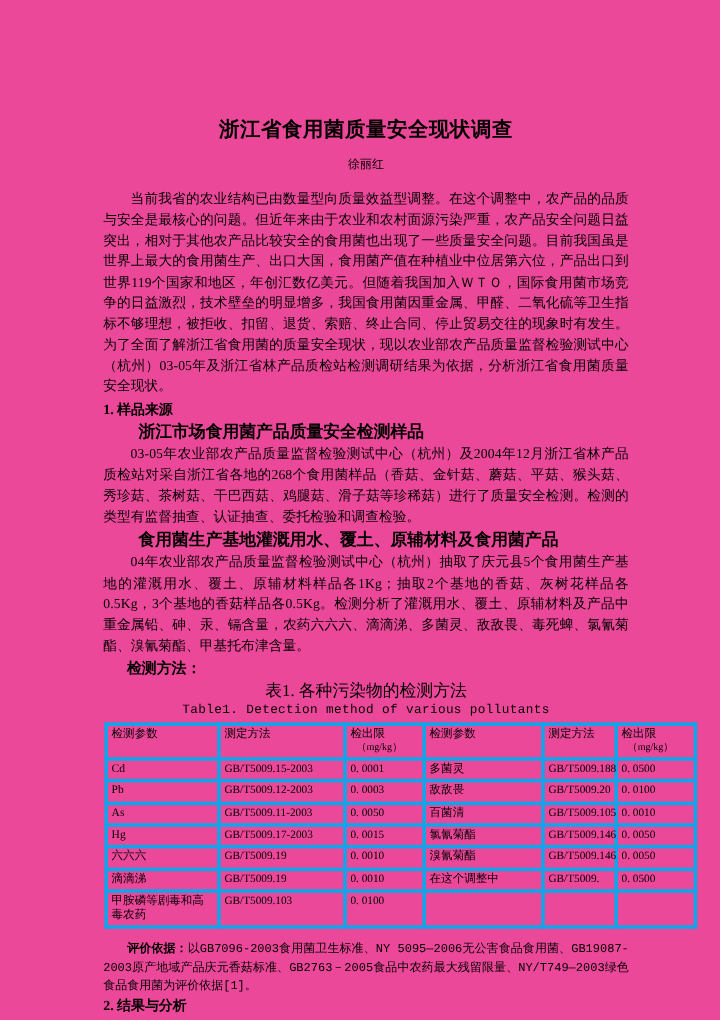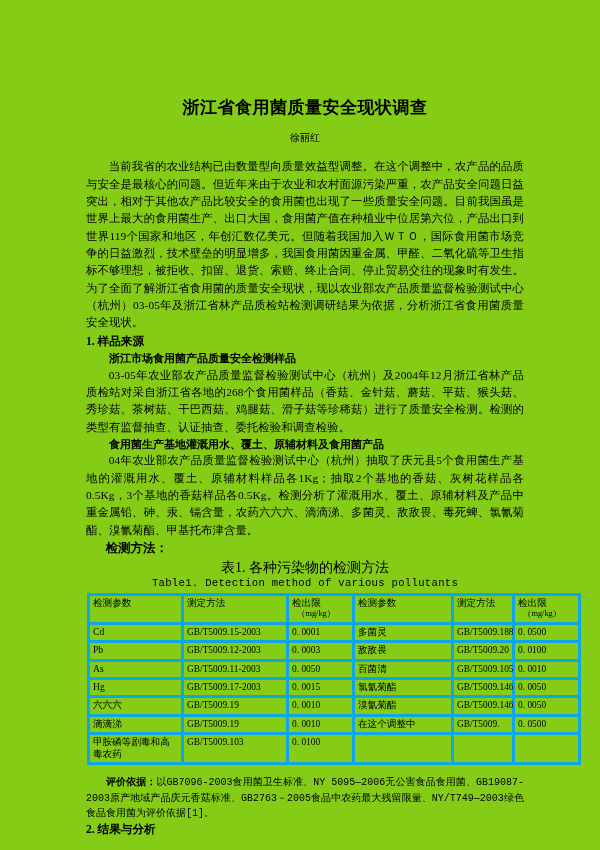--- a/index.html
+++ b/index.html
@@ -11,21 +11,21 @@
     width: 600px;
     height: 850px;
     overflow: hidden;
     font-family: "Liberation Serif", "DejaVu Serif", serif;
     color: #000000;
   }
   .page {
     position: relative;
     width: 600px;
     height: 850px;
-    background: #84cc16;
+    background: #ec4899;
     box-sizing: border-box;
   }
   .content {
     position: absolute;
     left: 86px;
     top: 98px;
     width: 438px;
   }
 
   
@@ -55,21 +55,21 @@
     letter-spacing: 0.1px;
   }
   .sec-heading {
     font-size: 11.6px;
     font-weight: bold;
     margin: 1px 0 0 0;
     line-height: 1.5;
     text-indent: 0;
   }
   .sub-heading {
-    font-size: 11px;
+    font-size: 14px;
     font-weight: bold;
     margin: 0;
     line-height: 1.5;
     text-indent: 2.1em;
   }
   .method-heading {
     font-size: 12.4px;
     font-weight: bold;
     margin: 0;
     line-height: 1.55;

